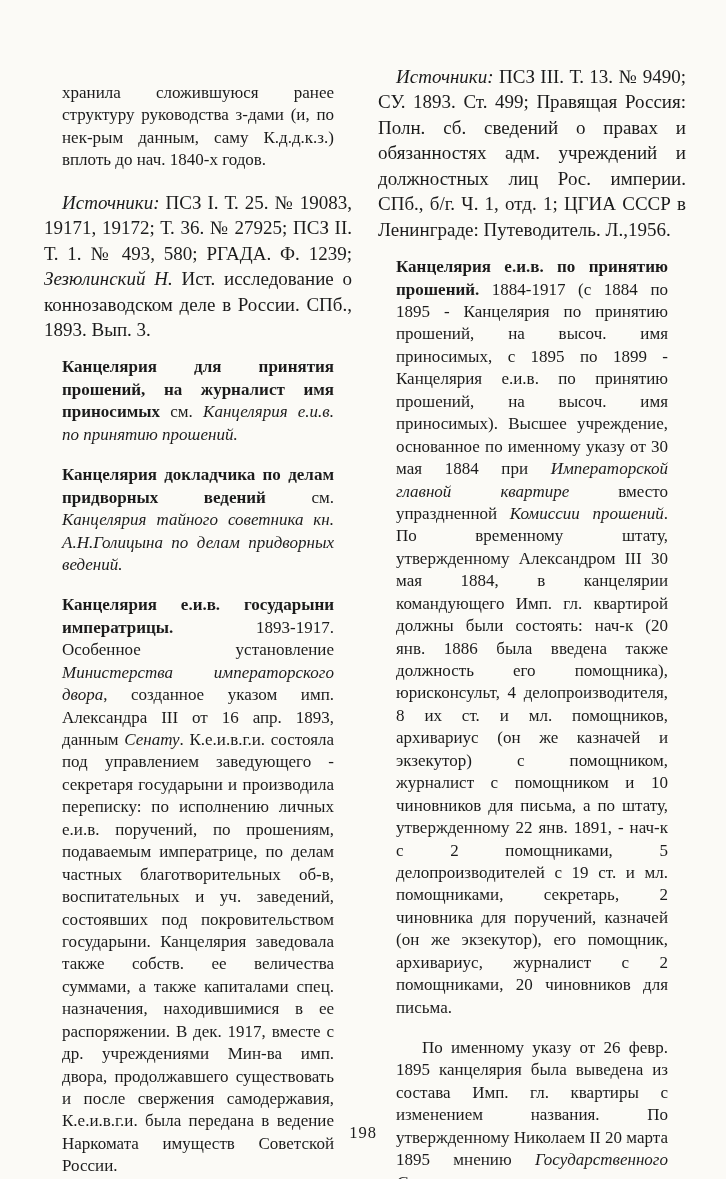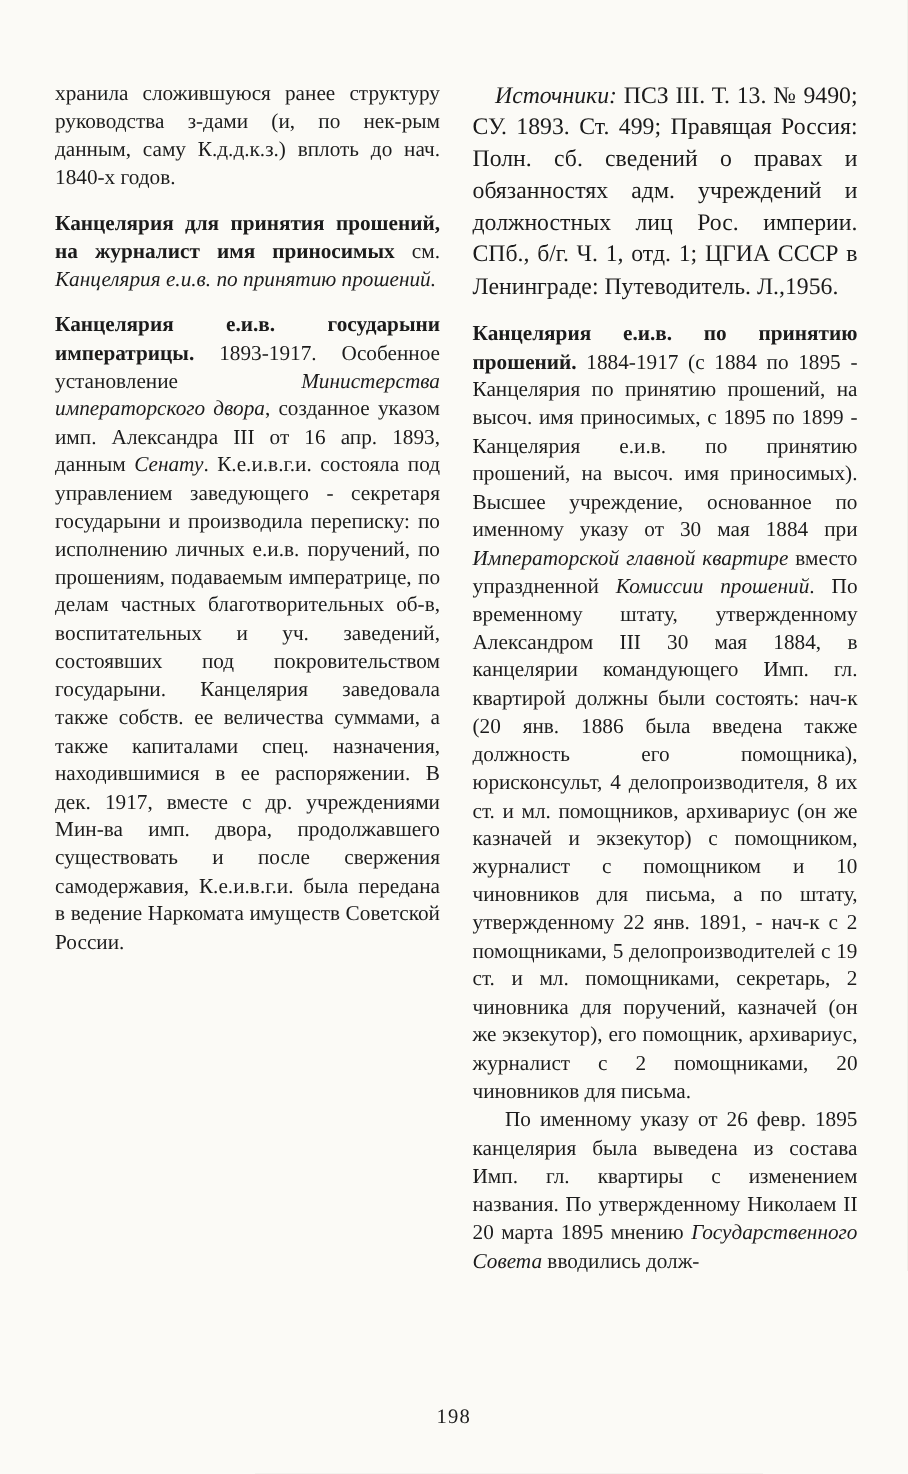--- a/index.html
+++ b/index.html
@@ -24,21 +24,21 @@
     gap: 26px;
   }
   .column {
     flex: 0 0 308px;
     width: 308px;
     text-align: justify;
     font-size: 17px;
     line-height: 1.32;
   }
   p { margin: 0; }
-  .body-par { margin: 0; }
+  .body-par { margin: 18px; }
   .sources {
     font-size: 19px;
     line-height: 1.34;
     text-indent: 18px;
     margin-top: 12px;
   }
   .author {
     text-align: right;
     font-style: italic;
     font-size: 14.8px;
@@ -64,21 +64,23 @@
   }
 </style>
 </head>
 <body>
 
 <div class="scan-page">
   <div class="columns">
 
     <div class="column">
       <p class="body-par"><span>хранила сложившуюся ранее структуру руководства з-дами (и, по нек-рым данным, саму К.д.д.к.з.) вплоть до нач. 1840-х годов.</span></p>
+      <p class="sources"><span class="italic">Источники:</span><span> ПСЗ I. Т. 25. № 19083, 19171, 19172; Т. 36. № 27925; ПСЗ II. Т. 1. № 493, 580; РГАДА. Ф. 1239; </span><span class="italic">Зезюлинский Н.</span><span> Ист. исследование о коннозаводском деле в России. СПб., 1893. Вып. 3.</span></p>
       <p class="body-par entry"><span class="bold">Канцелярия для принятия прошений, на журналист имя приносимых</span><span> см. </span><span class="italic">Канцелярия е.и.в. по принятию прошений.</span></p>
+      <p class="body-par entry"><span class="bold">Канцелярия докладчика по делам придворных ведений</span><span> см. </span><span class="italic">Канцелярия тайного советника кн. А.Н.Голицына по делам придворных ведений.</span></p>
       <p class="body-par entry"><span class="bold">Канцелярия е.и.в. государыни императрицы.</span><span> 1893-1917. Особенное установление </span><span class="italic">Министерства императорского двора</span><span>, созданное указом имп. Александра III от 16 апр. 1893, данным </span><span class="italic">Сенату</span><span>. К.е.и.в.г.и. состояла под управлением заведующего - секретаря государыни и производила переписку: по исполнению личных е.и.в. поручений, по прошениям, подаваемым императрице, по делам частных благотворительных об-в, воспитательных и уч. заведений, состоявших под покровительством государыни. Канцелярия заведовала также собств. ее величества суммами, а также капиталами спец. назначения, находившимися в ее распоряжении. В дек. 1917, вместе с др. учреждениями Мин-ва имп. двора, продолжавшего существовать и после свержения самодержавия, К.е.и.в.г.и. была передана в ведение Наркомата имуществ Советской России.</span></p>
     </div>
 
     <div class="column">
       <p class="sources" style="margin-top:0;"><span class="italic">Источники:</span><span> ПСЗ III. Т. 13. № 9490; СУ. 1893. Ст. 499; Правящая Россия: Полн. сб. сведений о правах и обязанностях адм. учреждений и должностных лиц Рос. империи. СПб., б/г. Ч. 1, отд. 1; ЦГИА СССР в Ленинграде: Путеводитель. Л.,1956.</span></p>
       <p class="body-par entry"><span class="bold">Канцелярия е.и.в. по принятию прошений.</span><span> 1884-1917 (с 1884 по 1895 - Канцелярия по принятию прошений, на высоч. имя приносимых, с 1895 по 1899 - Канцелярия е.и.в. по принятию прошений, на высоч. имя приносимых). Высшее учреждение, основанное по именному указу от 30 мая 1884 при </span><span class="italic">Императорской главной квартире</span><span> вместо упраздненной </span><span class="italic">Комиссии прошений</span><span>. По временному штату, утвержденному Александром III 30 мая 1884, в канцелярии командующего Имп. гл. квартирой должны были состоять: нач-к (20 янв. 1886 была введена также должность его помощника), юрисконсульт, 4 делопроизводителя, 8 их ст. и мл. помощников, архивариус (он же казначей и экзекутор) с помощником, журналист с помощником и 10 чиновников для письма, а по штату, утвержденному 22 янв. 1891, - нач-к с 2 помощниками, 5 делопроизводителей с 19 ст. и мл. помощниками, секретарь, 2 чиновника для поручений, казначей (он же экзекутор), его помощник, архивариус, журналист с 2 помощниками, 20 чиновников для письма.</span></p>
       <p class="body-par indent-par"><span>По именному указу от 26 февр. 1895 канцелярия была выведена из состава Имп. гл. квартиры с изменением названия. По утвержденному Николаем II 20 марта 1895 мнению </span><span class="italic">Государственного Совета</span><span> вводились долж-</span></p>
     </div>
 
   </div>

